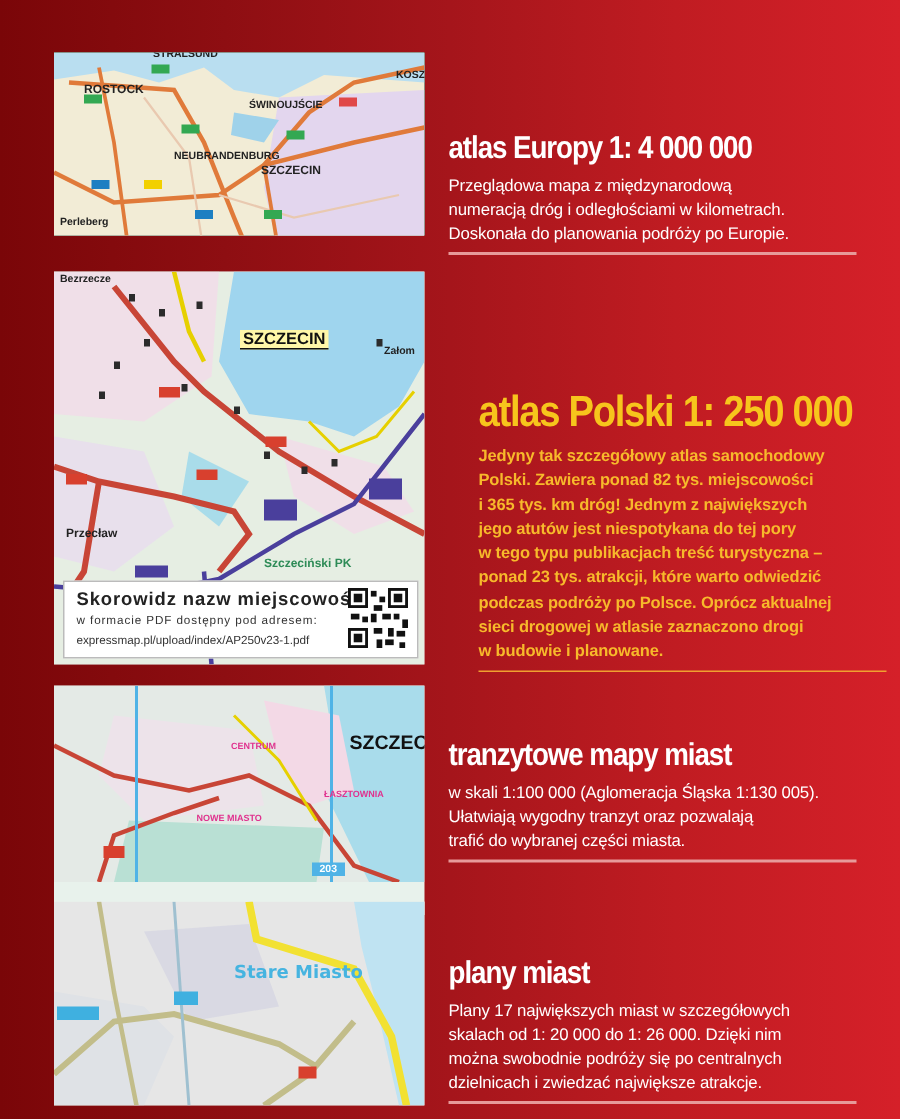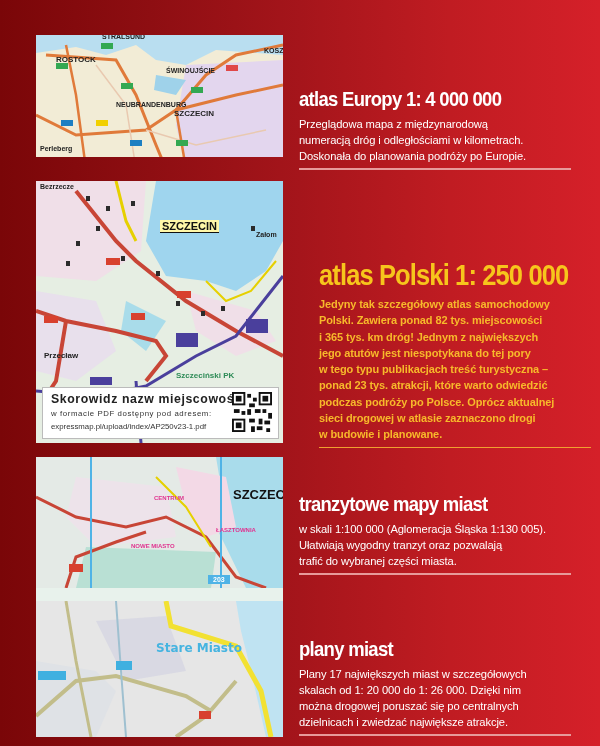--- a/index.html
+++ b/index.html
@@ -227,17 +227,17 @@
     <rect x="163" y="110" width="12" height="8" fill="#d8402e"></rect>
   </svg>
   <span class="map-label" style="left:120px;top:40px;font-size:12px;color:#46b4e0;font-family:'DejaVu Sans',sans-serif;">Stare Miasto</span>
 </div>
 
 <div class="section" style="top:636px;">
   <h2 class="title">plany miast</h2>
   <p class="desc">
     <span class="desc-line">Plany 17 największych miast w szczegółowych</span>
     <span class="desc-line">skalach od 1: 20 000 do 1: 26 000. Dzięki nim</span>
-    <span class="desc-line">można drogowej poruszać się po centralnych</span>
+    <span class="desc-line">można swobodnie podróży się po centralnych</span>
     <span class="desc-line">dzielnicach  i  zwiedzać  największe  atrakcje.</span>
   </p>
   <div class="rule"></div>
 </div>
 
 </body></html>

